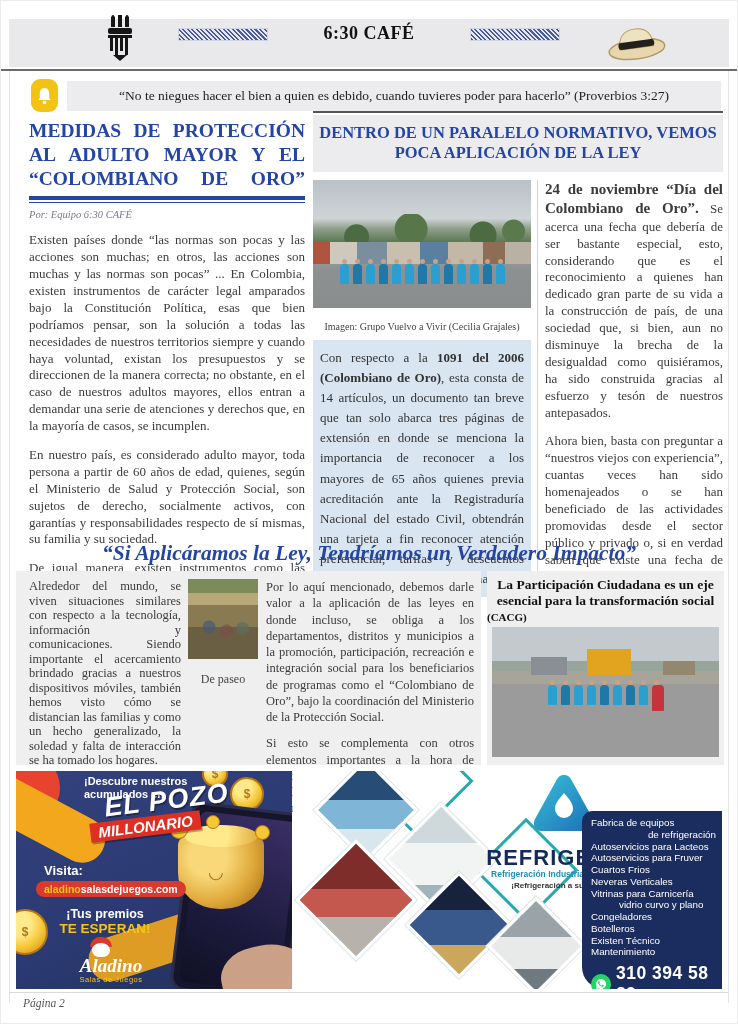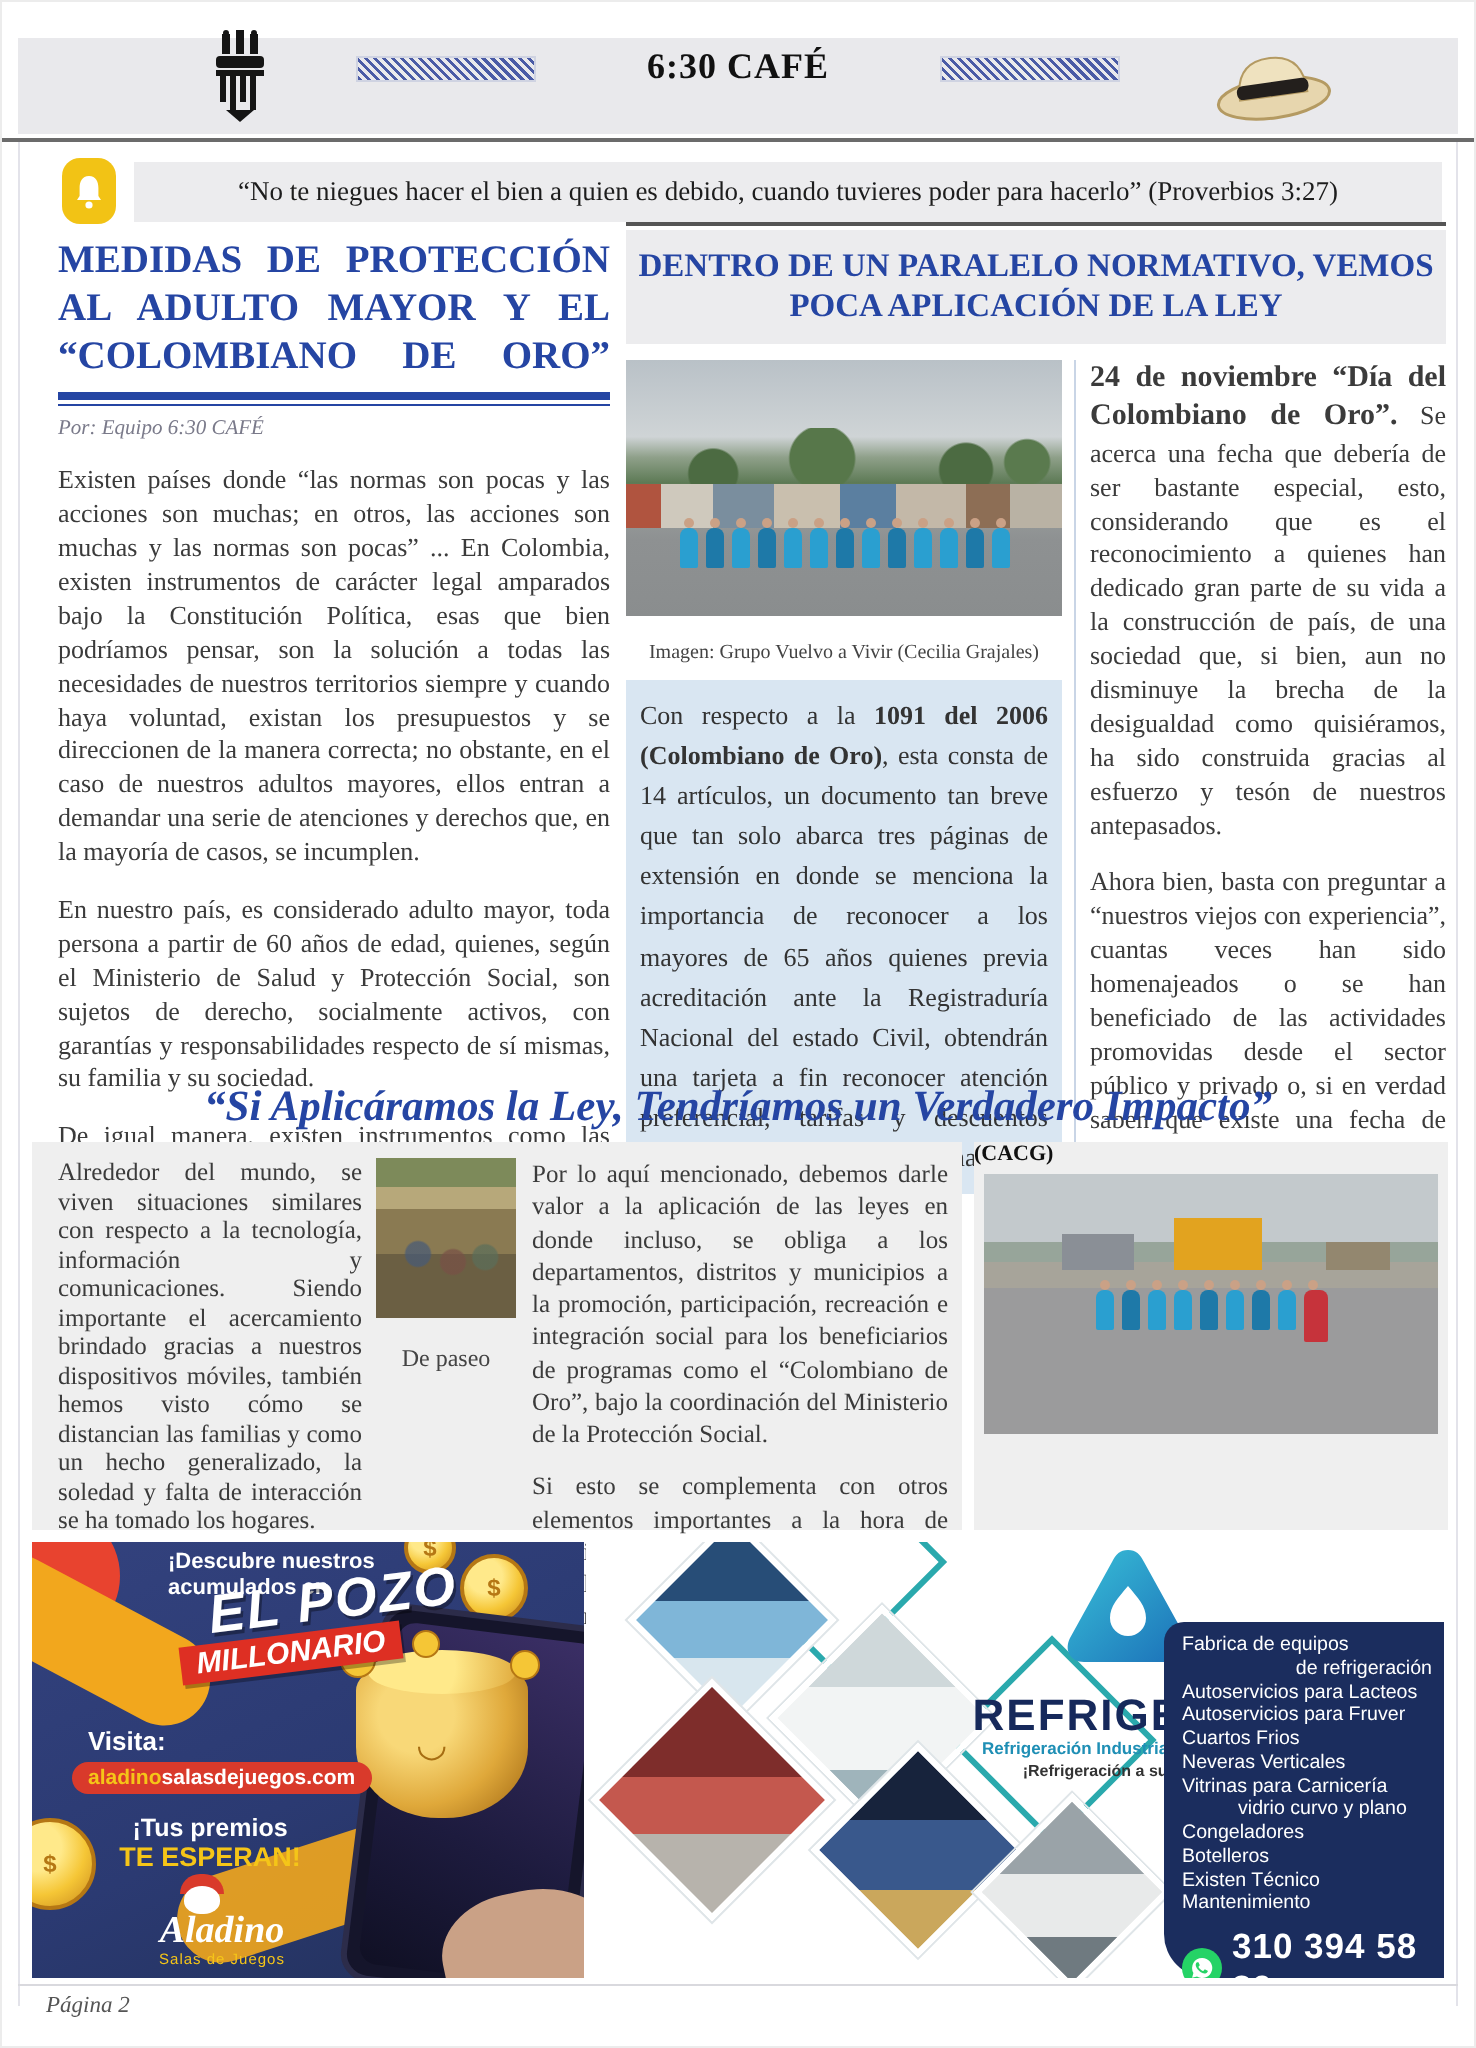--- a/index.html
+++ b/index.html
@@ -285,20 +285,21 @@
     <div class="mid-photo">
       <div class="photo ph-bus"></div>
       <div class="photo-caption">De paseo</div>
     </div>
     <div class="mid-col2">
       <p>Por lo aquí mencionado, debemos darle valor a la aplicación de las leyes en donde incluso, se obliga a los departamentos, distritos y municipios a la promoción, participación, recreación e integración social para los beneficiarios de programas como el “Colombiano de Oro”, bajo la coordinación del Ministerio de la Protección Social.</p>
       <p>Si esto se complementa con otros elementos importantes a la hora de definir los presupuestos de carácter social, seguro notaremos el impacto y armonía en nuestras comunidades.</p>
     </div>
   </div>
   <div class="mid-b">
+    <h3>La Participación Ciudadana es un eje esencial para la transformación social</h3>
     <div class="cacg">(CACG)</div>
     <div class="photo ph-exercise">
       <div class="house"></div>
       <div class="people-row row">
         <span class="person"></span>
           <span class="person dk"></span>
           <span class="person"></span>
           <span class="person"></span>
           <span class="person dk"></span>
           <span class="person"></span>

